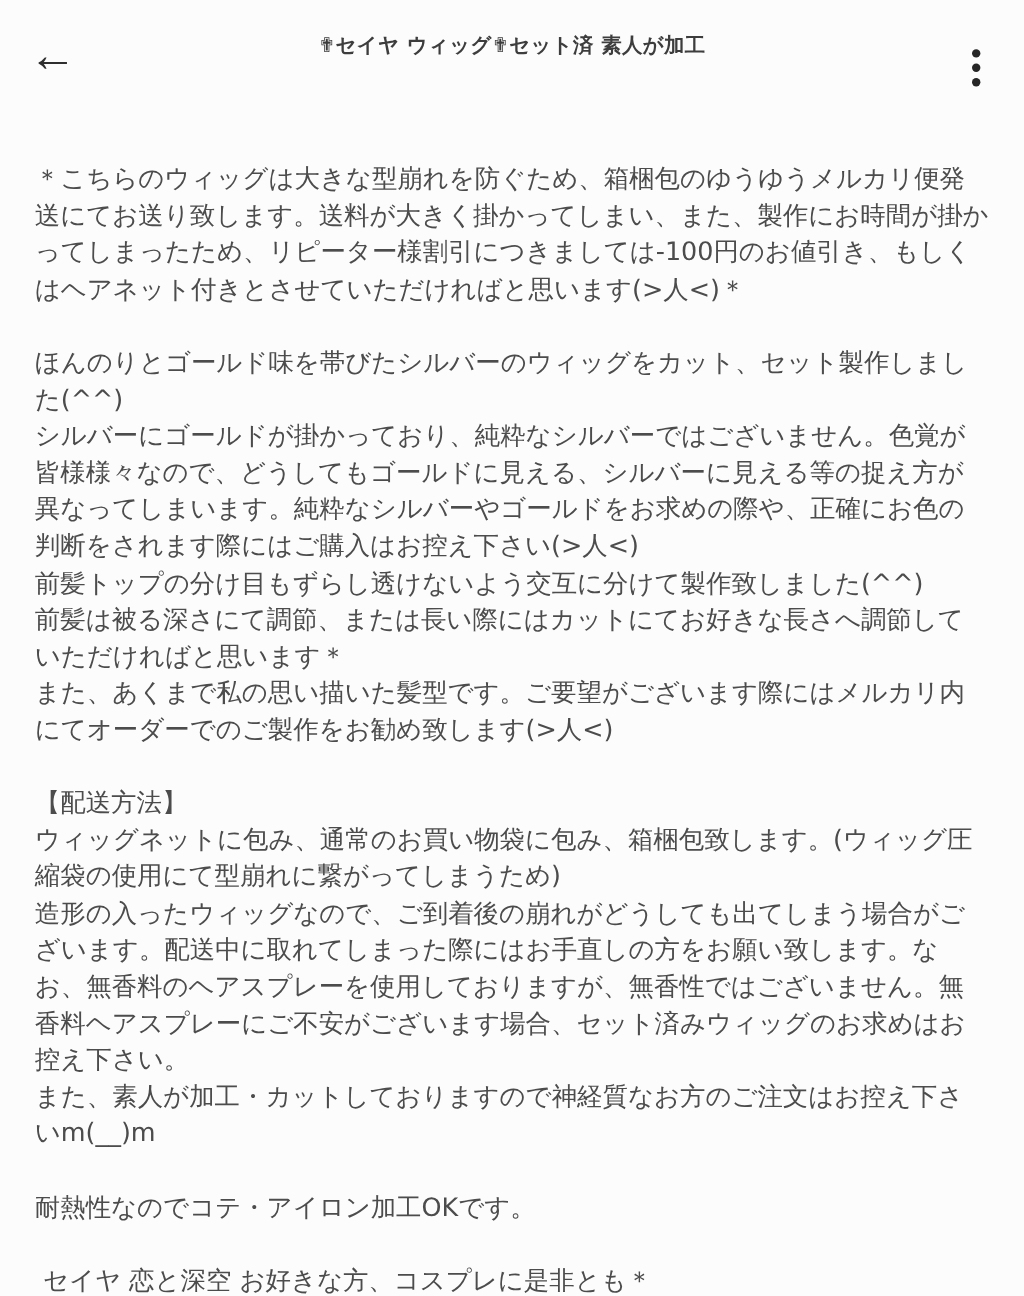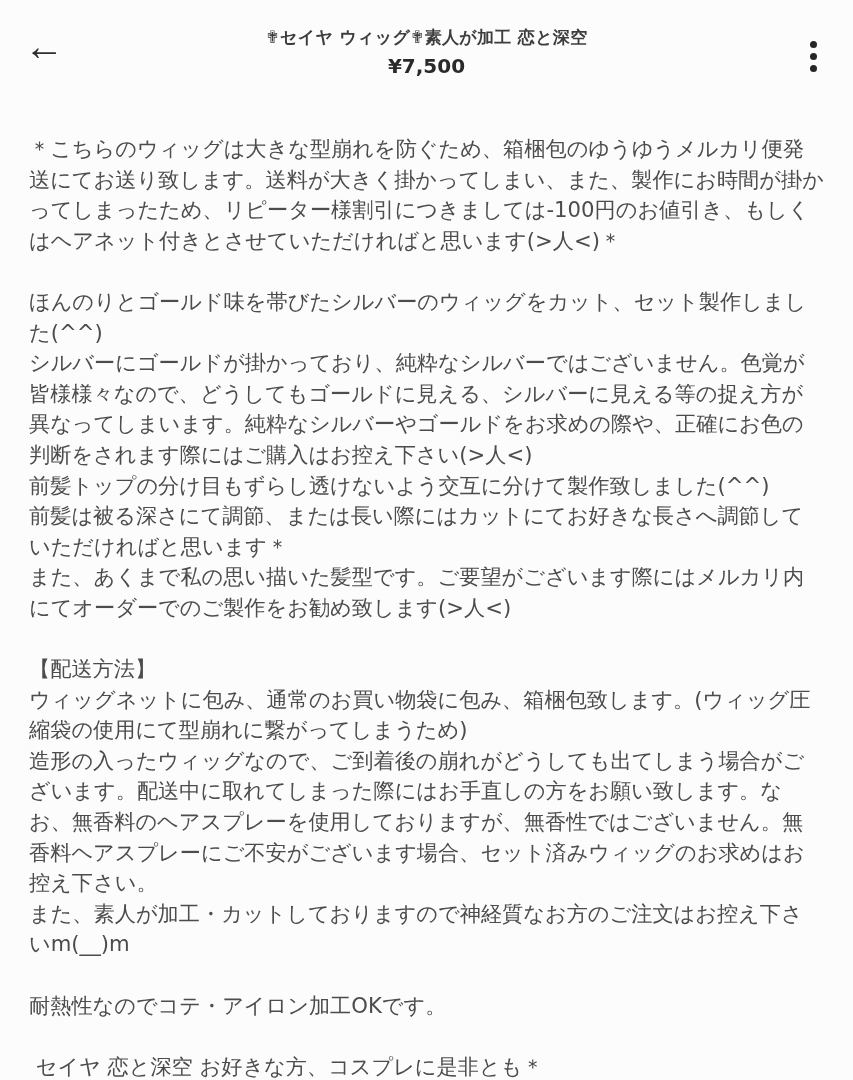--- a/index.html
+++ b/index.html
@@ -81,22 +81,21 @@
 
 <div class="app">
 
   <header class="topbar">
 
     <button class="back-btn">
       <span class="back-glyph">←</span>
     </button>
 
     <div class="titles">
-      <div class="title">✟セイヤ ウィッグ✟素人が加工 恋と深空</div>
-      <div class="price">¥7,500</div>
+      <div class="title">✟セイヤ ウィッグ✟セット済 素人が加工</div>
     </div>
 
     <button class="kebab-btn">
       <span class="kdots">
         <i></i><i></i><i></i>
       </span>
     </button>
 
   </header>
 

